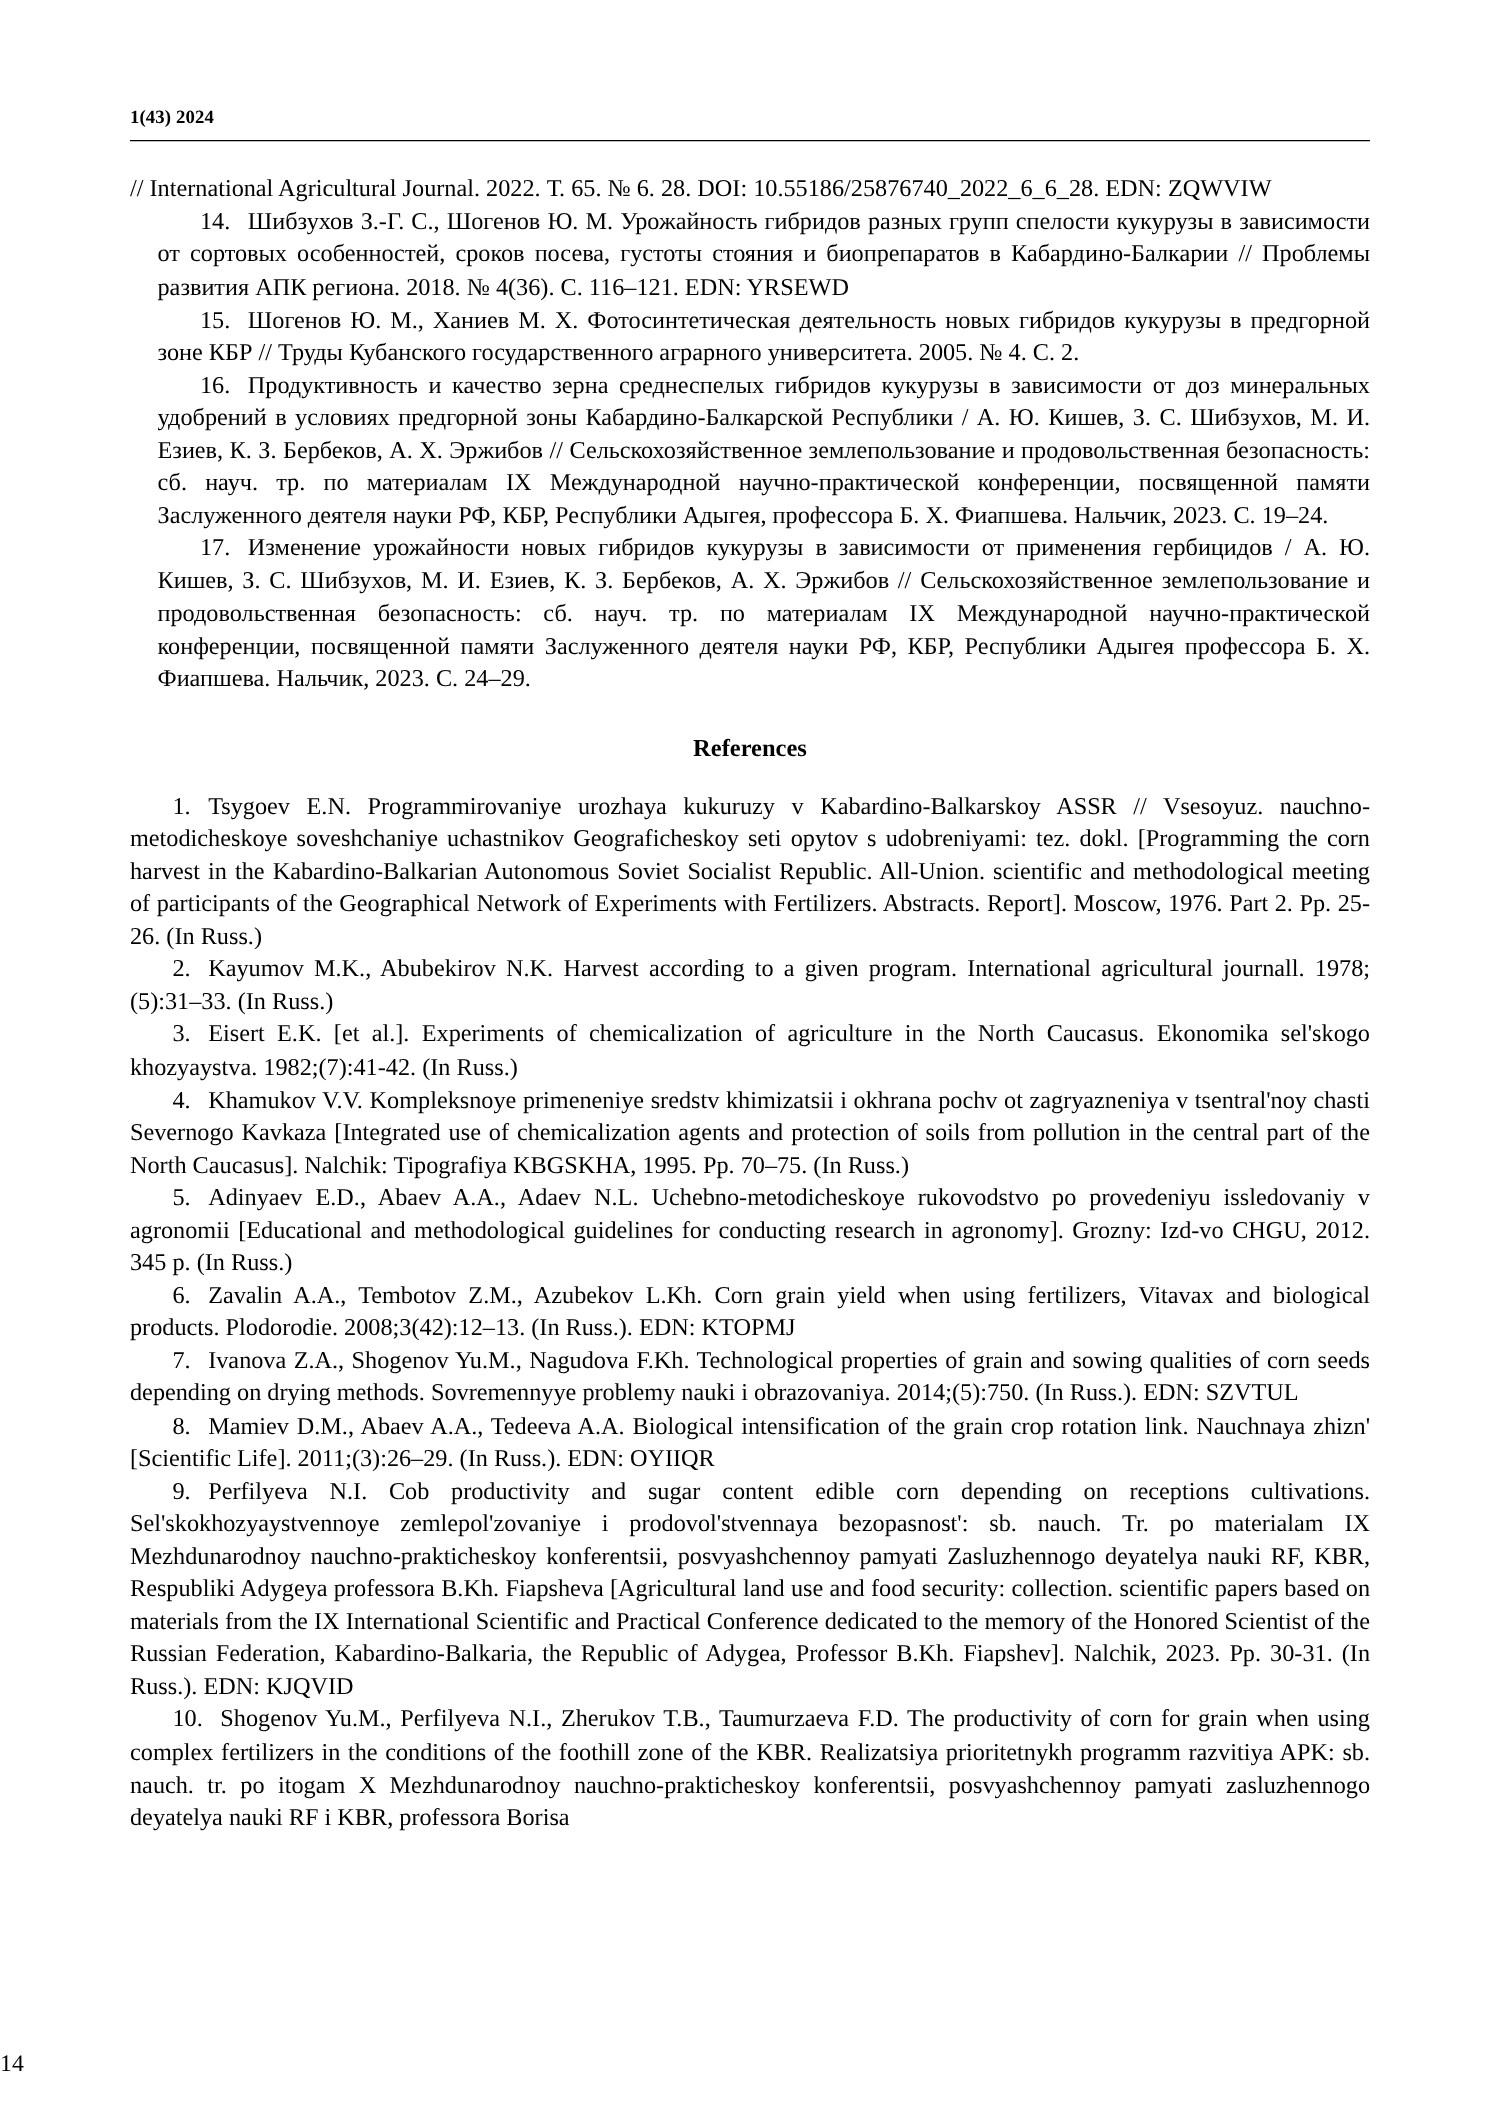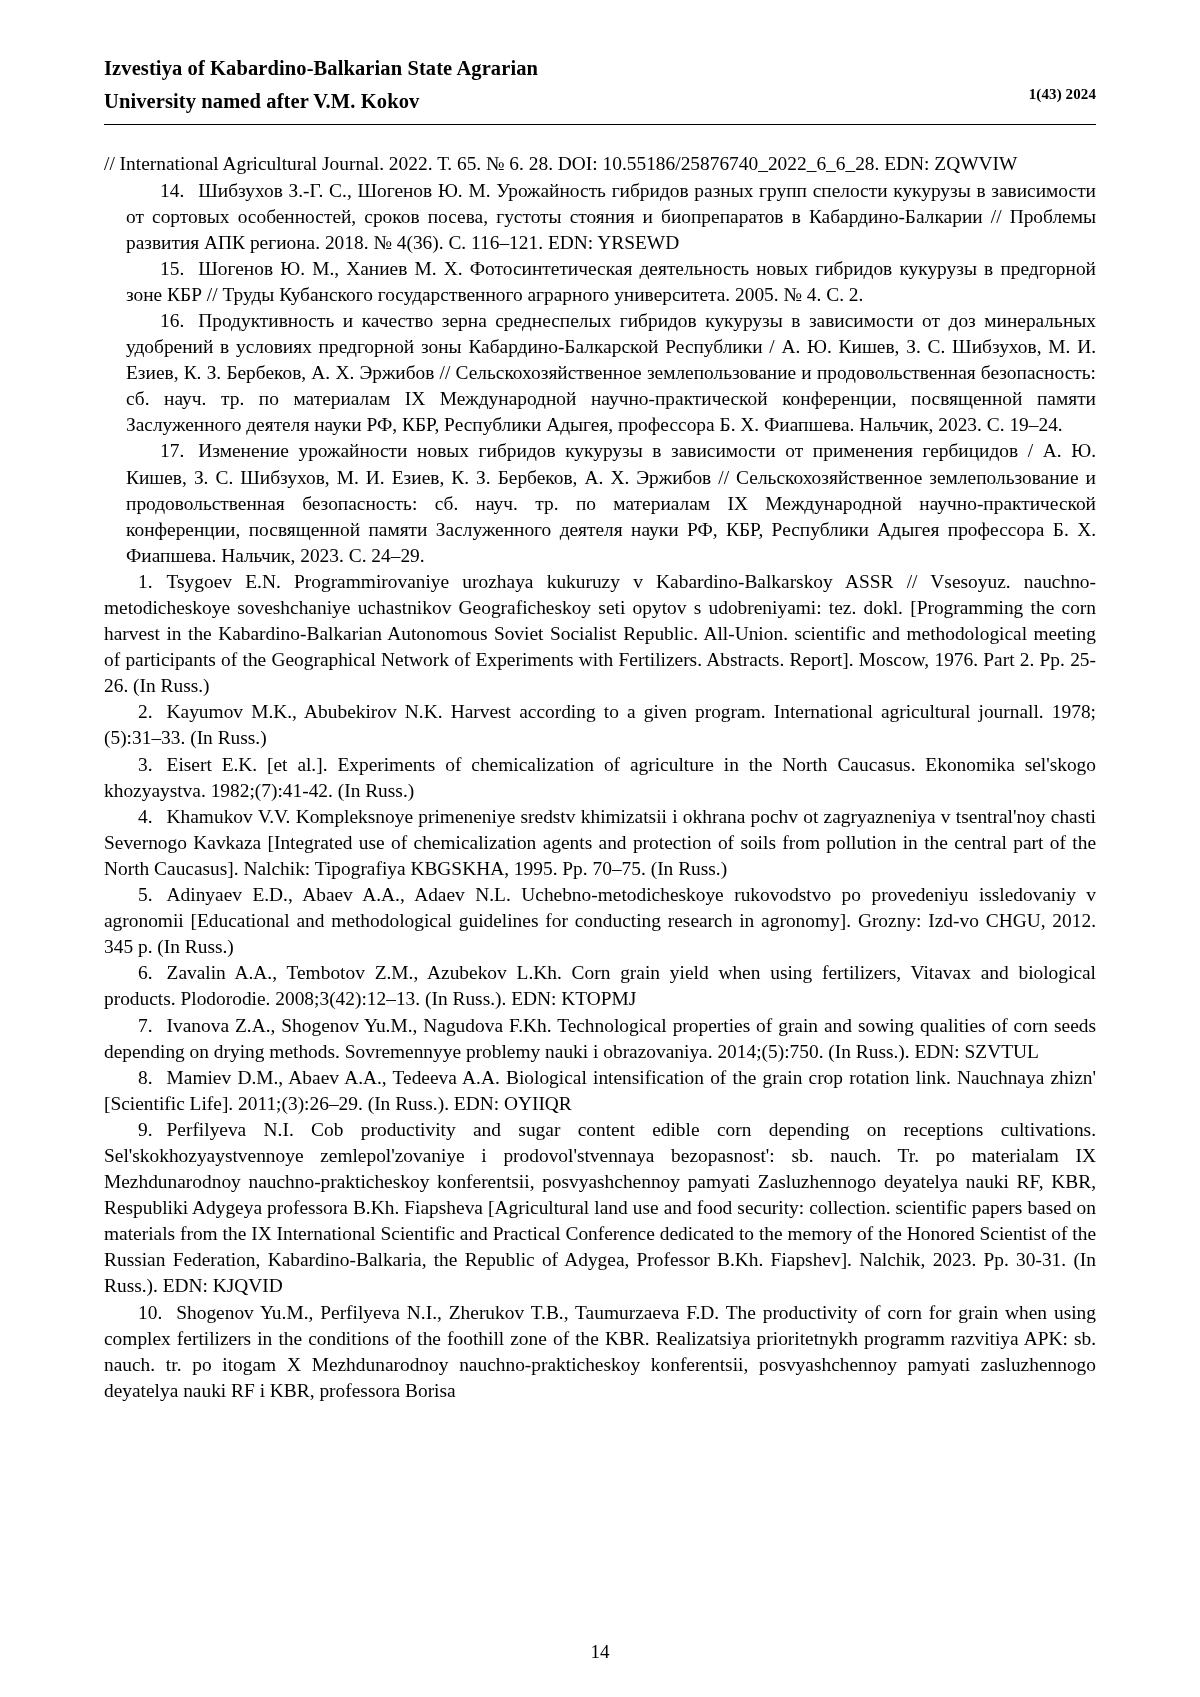--- a/index.html
+++ b/index.html
@@ -78,34 +78,29 @@
   }
   .num-label {
     display: inline;
   }
   .gap-sm { display: inline-block; width: 14px; }
   .footer {
     position: absolute;
     left: 0;
     right: 0;
     bottom: 34px;
-    text-align: center;
     font-size: 19px;
   }
 </style>
 </head>
 <body>
 
 <div class="page">
 
   <div class="header">
-    <div class="header-left">
-      <div>Izvestiya of Kabardino-Balkarian State Agrarian</div>
-      <div>University named after V.M. Kokov</div>
-    </div>
     <div class="header-right">1(43) 2024</div>
   </div>
   <hr class="header-rule">
 
   <div class="body-text">
 
     <p class="p">// International Agricultural Journal. 2022. Т. 65. № 6. 28. DOI: 10.55186/25876740_2022_6_6_28. EDN: ZQWVIW</p>
 
     <p class="p num">
       <span class="num-label">14.</span><span class="gap-sm"></span><span>Шибзухов З.-Г. С., Шогенов Ю. М. Урожайность гибридов разных групп спелости кукурузы в зависимости от сортовых особенностей, сроков посева, густоты стояния и биопрепаратов в Кабардино-Балкарии // Проблемы развития АПК региона. 2018. № 4(36). С. 116–121. EDN: YRSEWD</span>
@@ -117,20 +112,21 @@
 
     <p class="p num">
       <span class="num-label">16.</span><span class="gap-sm"></span><span>Продуктивность и качество зерна среднеспелых гибридов кукурузы в зависимости от доз минеральных удобрений в условиях предгорной зоны Кабардино-Балкарской Республики / А. Ю. Кишев, З. С. Шибзухов, М. И. Езиев, К. З. Бербеков, А. Х. Эржибов // Сельскохозяйственное землепользование и продовольственная безопасность: сб. науч. тр. по материалам IX Международной научно-практической конференции, посвященной памяти Заслуженного деятеля науки РФ, КБР, Республики Адыгея, профессора Б. Х. Фиапшева. Нальчик, 2023. С. 19–24.</span>
     </p>
 
     <p class="p num">
       <span class="num-label">17.</span><span class="gap-sm"></span><span>Изменение урожайности новых гибридов кукурузы в зависимости от применения гербицидов / А. Ю. Кишев, З. С. Шибзухов, М. И. Езиев, К. З. Бербеков, А. Х. Эржибов // Сельскохозяйственное землепользование и продовольственная безопасность: сб. науч. тр. по материалам IX Международной научно-практической конференции, посвященной памяти Заслуженного деятеля науки РФ, КБР, Республики Адыгея профессора Б. Х. Фиапшева. Нальчик, 2023. С. 24–29.</span>
     </p>
   </div>
 
+  <div class="section-title">References</div>
 
   <div class="refs">
 
     <p class="p num">
       <span>1.</span><span class="gap-sm"></span><span>Tsygoev E.N. </span><span class="it">Programmirovaniye urozhaya kukuruzy v Kabardino-Balkarskoy ASSR // Vsesoyuz. nauchno-metodicheskoye soveshchaniye uchastnikov Geograficheskoy seti opytov s udobreniyami: tez. dokl.</span><span> [Programming the corn harvest in the Kabardino-Balkarian Autonomous Soviet Socialist Republic. All-Union. scientific and methodological meeting of participants of the Geographical Network of Experiments with Fertilizers. Abstracts. Report]. Moscow, 1976. Part 2. Pp. 25-26. (In Russ.)</span>
     </p>
 
     <p class="p num">
       <span>2.</span><span class="gap-sm"></span><span>Kayumov M.K., Abubekirov N.K. Harvest according to a given program. </span><span class="it">International agricultural journall.</span><span> 1978;(5):31–33. (In Russ.)</span>
     </p>

